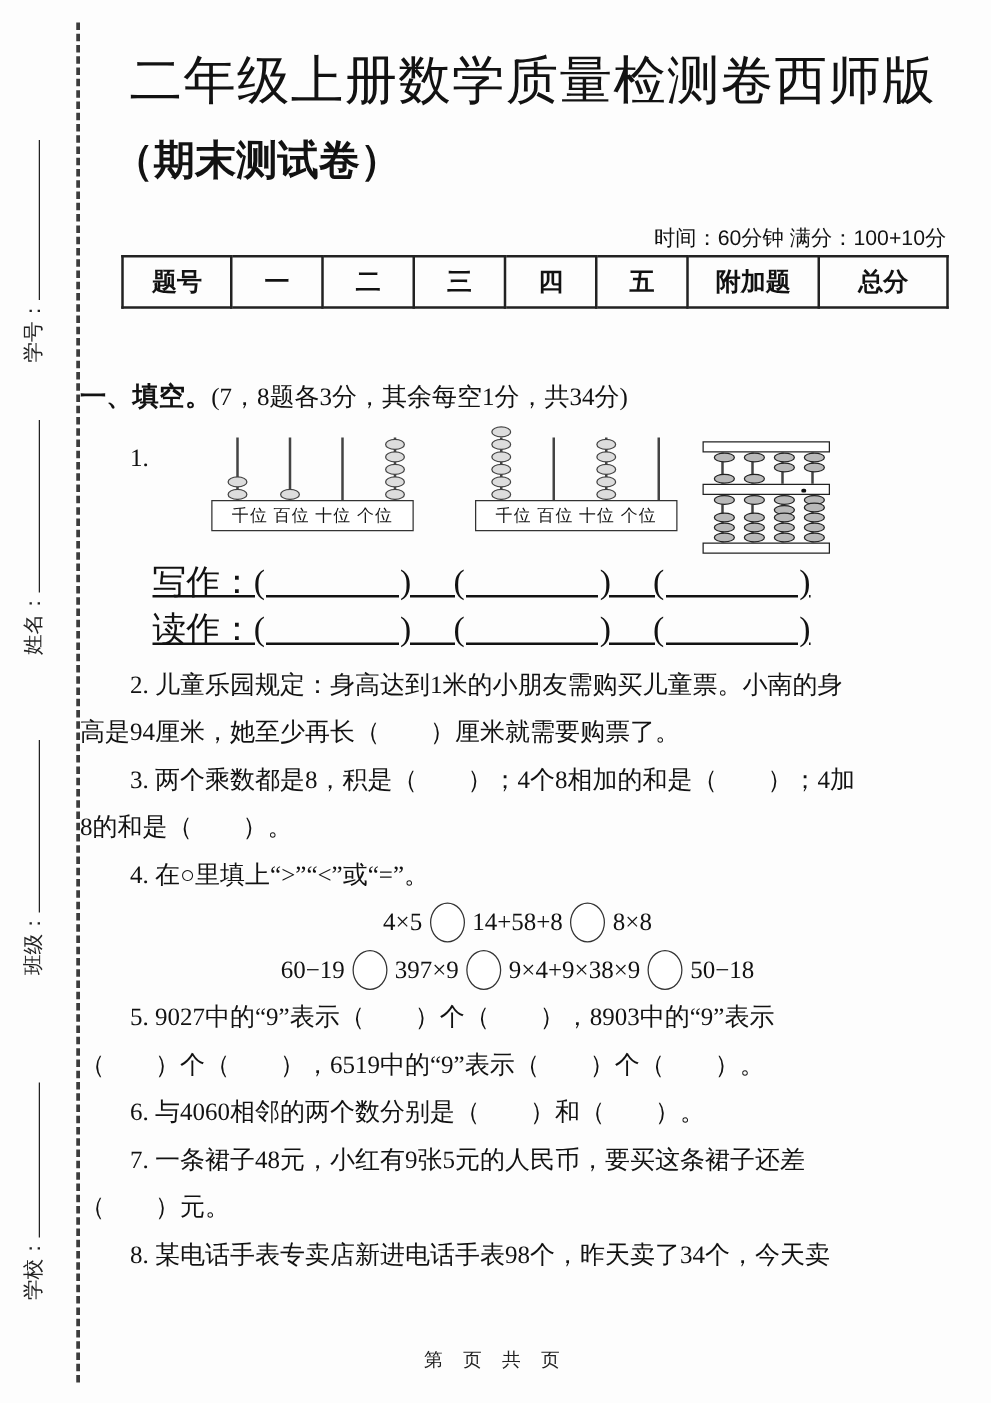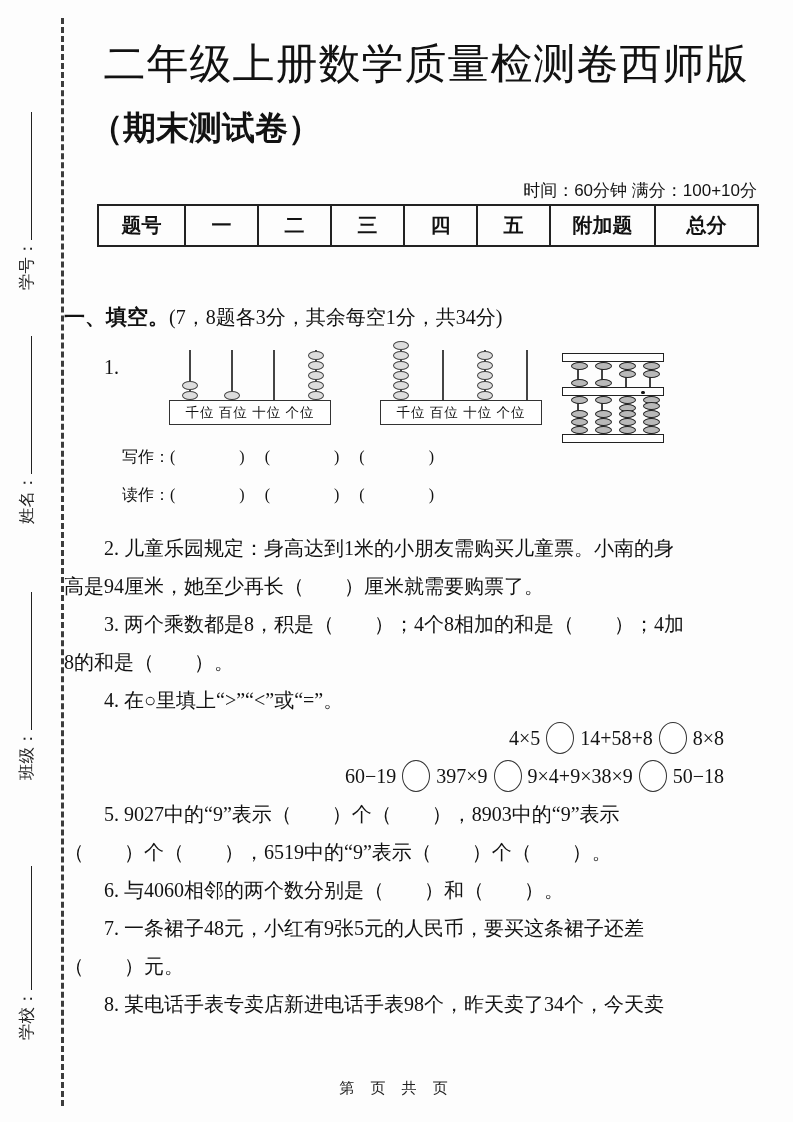--- a/index.html
+++ b/index.html
@@ -45,28 +45,28 @@
 
   .abacus{position:absolute;left:562px;top:353px;width:102px;height:90px;}
   .abacus .a-rod{position:absolute;width:2px;background:#444;top:7px;height:77px;z-index:1;}
   .abacus .frame-bar{position:absolute;left:0;width:100%;height:9px;border:1.6px solid #222;
     box-sizing:border-box;background:#fff;z-index:2;}
   .abacus .bar-top{top:0}.abacus .bar-beam{top:34px}.abacus .bar-bottom{top:81px}
   .abacus .beam-dot{position:absolute;left:78px;top:2.5px;width:3.5px;height:3.5px;background:#111;border-radius:50%;z-index:3;}
   .abacus .a-bead{position:absolute;width:17px;height:8px;background:#b9b9b9;border:1.2px solid #222;
     border-radius:50%;box-sizing:border-box;z-index:3;}
 
-  .q1-line{position:absolute;left:122px;font-size:16px;white-space:pre;}
+  .q1-line{position:absolute;left:122px;font-size:27px;white-space:pre;text-decoration:underline;}
   #write-line{top:447px}
   #read-line{top:485px}
 
   .content{position:absolute;left:64px;top:529px;width:702px;font-size:20px;line-height:38px;}
   .line{white-space:pre;height:38px;overflow:visible;}
   .indent{padding-left:40px;}
-  .cmp-row{display:flex;align-items:center;height:38px;padding-left:40px;width:620px;justify-content:flex-end;}
+  .cmp-row{display:flex;align-items:center;height:38px;padding-left:40px;width:620px;justify-content:center;}
   .cmp{white-space:pre;display:flex;align-items:center;}
   .circle{display:inline-block;width:26px;height:30px;border:1.5px solid #333;border-radius:50%;margin:0 6px;background:#fff;}
 
   .footer{position:absolute;left:0;top:1079px;width:793px;text-align:center;
     font-family:"Liberation Sans",sans-serif;font-size:15px;letter-spacing:6px;color:#222;}
 </style>
 </head>
 <body>
 
 <div class="binding-line"></div>

